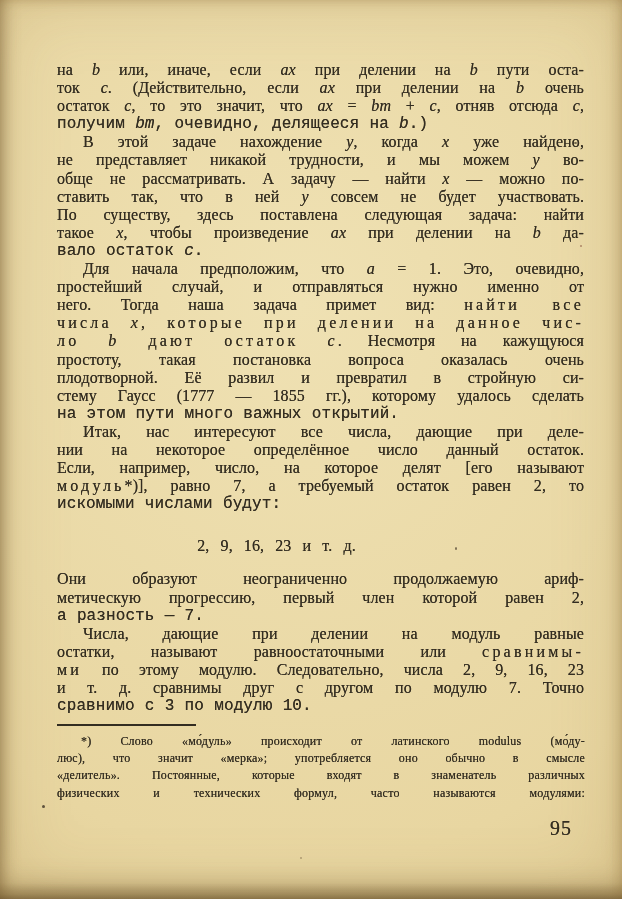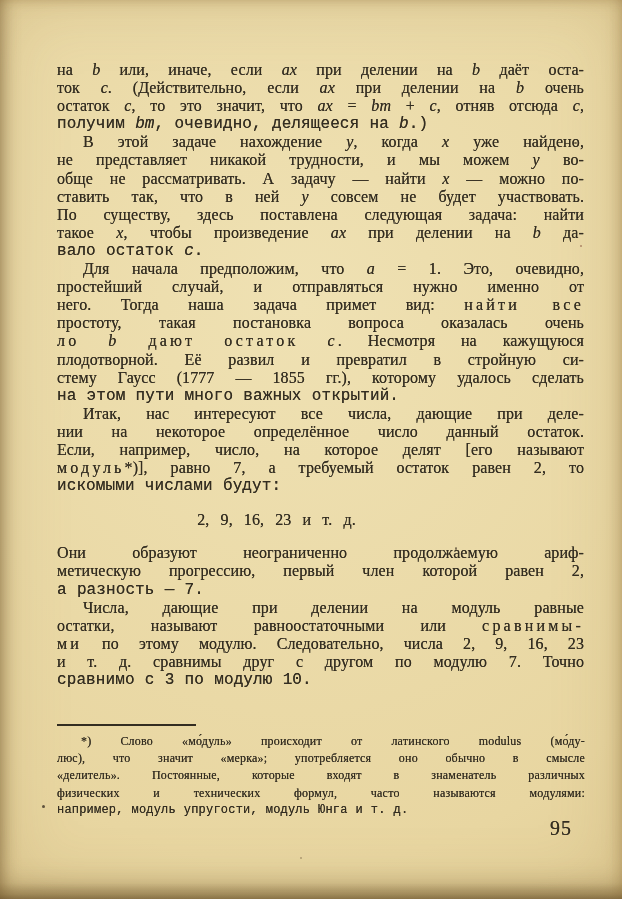--- a/index.html
+++ b/index.html
@@ -41,21 +41,21 @@
     text-align-last: justify;
     letter-spacing: .1px;
     word-spacing: .5px;
     text-shadow: 0 0 .5px rgba(51,45,33,.85);
   }
   .line.indent { text-indent: 26px; }
   .line.last { text-align: left; text-align-last: left; font-family: Liberation Mono, monospace; }
   .line.formula {
     text-align: center; text-align-last: center;
     padding-right: 88px;
-    margin-top: 16px; margin-bottom: 15px;
+    margin-top: 24px; margin-bottom: 15px;
     word-spacing: 7px;
   }
   .it { font-style: italic; }
   .sp { letter-spacing: 3.2px; }
   .fn-divider {
     position: absolute;
     left: 57px; top: 724px;
     width: 139px; height: 2px;
     background: var(--ink);
   }
@@ -82,36 +82,37 @@
   .speck.s2 { left: 580px; top: 245px; width: 2px; height: 2px; background: rgba(150,100,75,.7); }
   .speck.s3 { left: 42px;  top: 805px; width: 3px; height: 3px; background: rgba(70,60,45,.85); }
   .speck.s4 { left: 300px; top: 857px; width: 2px; height: 2px; background: rgba(135,115,80,.6); }
   .speck.s5 { left: 455px; top: 547px; width: 2px; height: 3px; background: rgba(75,62,45,.7); }
 </style>
 </head>
 <body>
 
 <div class="page">
   <div class="text-block" id="body-lines">
-      <div class="line"><span>на </span><span class="it">b</span><span> или, иначе, если </span><span class="it">ax</span><span> при делении на </span><span class="it">b</span><span> даёт оста-</span></div>
+      <div class="line"><span>на </span><span class="it">b</span><span> или, иначе, если </span><span class="it">ax</span><span> при делении на </span><span class="it">b</span><span> пути оста-</span></div>
       <div class="line"><span>ток </span><span class="it">c</span><span>. (Действительно, если </span><span class="it">ax</span><span> при делении на </span><span class="it">b</span><span> очень</span></div>
       <div class="line"><span>остаток </span><span class="it">c</span><span>, то это значит, что </span><span class="it">ax</span><span> = </span><span class="it">bm</span><span> + </span><span class="it">c</span><span>, отняв отсюда </span><span class="it">c</span><span>,</span></div>
       <div class="line last"><span>получим </span><span class="it">bm</span><span>, очевидно, делящееся на </span><span class="it">b</span><span>.)</span></div>
       <div class="line indent"><span>В этой задаче нахождение </span><span class="it">y</span><span>, когда </span><span class="it">x</span><span> уже найдено,</span></div>
       <div class="line"><span>не представляет никакой трудности, и мы можем </span><span class="it">y</span><span> во-</span></div>
       <div class="line"><span>обще не рассматривать. А задачу — найти </span><span class="it">x</span><span> — можно по-</span></div>
       <div class="line"><span>ставить так, что в ней </span><span class="it">y</span><span> совсем не будет участвовать.</span></div>
       <div class="line"><span>По существу, здесь поставлена следующая задача: найти</span></div>
       <div class="line"><span>такое </span><span class="it">x</span><span>, чтобы произведение </span><span class="it">ax</span><span> при делении на </span><span class="it">b</span><span> да-</span></div>
       <div class="line last"><span>вало остаток </span><span class="it">c</span><span>.</span></div>
       <div class="line indent"><span>Для начала предположим, что </span><span class="it">a</span><span> = 1. Это, очевидно,</span></div>
       <div class="line"><span>простейший случай, и отправляться нужно именно от</span></div>
       <div class="line"><span>него. Тогда наша задача примет вид: </span><span class="sp">найти все</span></div>
+      <div class="line"><span class="sp">числа </span><span class="it sp">x</span><span class="sp">, которые при делении на данное чис-</span></div>
+      <div class="line"><span class="sp">ло </span><span class="it sp">b</span><span class="sp"> дают остаток </span><span class="it sp">c</span><span>. Несмотря на кажущуюся</span></div>
       <div class="line"><span>простоту, такая постановка вопроса оказалась очень</span></div>
-      <div class="line"><span class="sp">ло </span><span class="it sp">b</span><span class="sp"> дают остаток </span><span class="it sp">c</span><span>. Несмотря на кажущуюся</span></div>
       <div class="line"><span>плодотворной. Её развил и превратил в стройную си-</span></div>
       <div class="line"><span>стему Гаусс (1777 — 1855 гг.), которому удалось сделать</span></div>
       <div class="line last"><span>на этом пути много важных открытий.</span></div>
       <div class="line indent"><span>Итак, нас интересуют все числа, дающие при деле-</span></div>
       <div class="line"><span>нии на некоторое определённое число данный остаток.</span></div>
       <div class="line"><span>Если, например, число, на которое делят [его называют</span></div>
       <div class="line"><span class="sp">модуль</span><span>*)], равно 7, а требуемый остаток равен 2, то</span></div>
       <div class="line last"><span>искомыми числами будут:</span></div>
       <div class="line formula"><span>2, 9, 16, 23 и т. д.</span></div>
       <div class="line"><span>Они образуют неограниченно продолжаемую ариф-</span></div>
@@ -122,21 +123,20 @@
       <div class="line"><span class="sp">ми</span><span> по этому модулю. Следовательно, числа 2, 9, 16, 23</span></div>
       <div class="line"><span>и т. д. сравнимы друг с другом по модулю 7. Точно</span></div>
       <div class="line last"><span>сравнимо с 3 по модулю 10.</span></div>
     </div>
   <div class="fn-divider"></div>
   <div class="footnote" id="footnote-lines">
       <div class="line indent"><span>*) Слово «мо́дуль» происходит от латинского modulus (мо́ду-</span></div>
       <div class="line"><span>люс), что значит «мерка»; употребляется оно обычно в смысле</span></div>
       <div class="line"><span>«делитель». Постоянные, которые входят в знаменатель различных</span></div>
       <div class="line"><span>физических и технических формул, часто называются модулями:</span></div>
-      <div class="line last"><span>например, модуль упругости, модуль Юнга и т. д.</span></div>
     </div>
   <div class="page-number">95</div>
   <div class="speck s1"></div>
   <div class="speck s2"></div>
   <div class="speck s3"></div>
   <div class="speck s4"></div>
   <div class="speck s5"></div>
 </div>
 
 </body></html>

